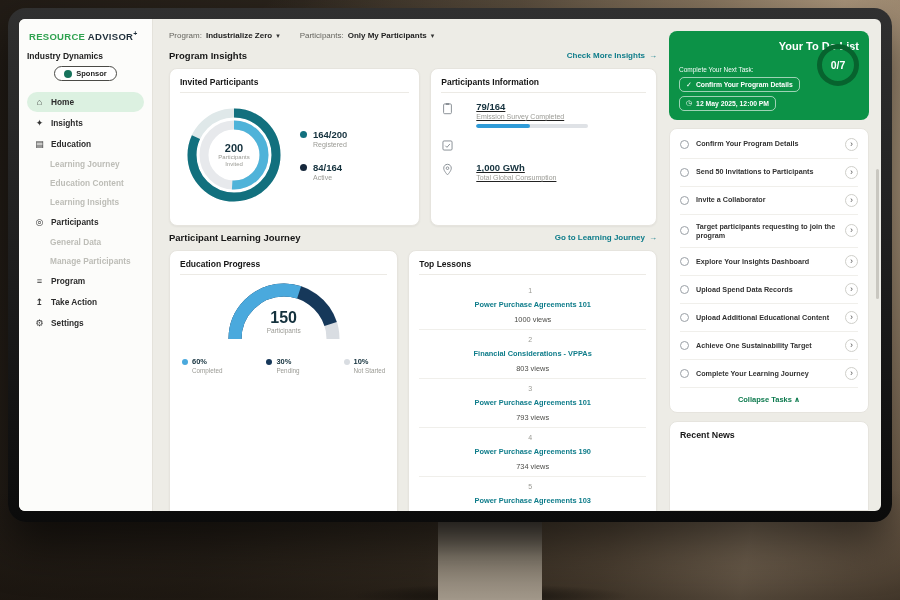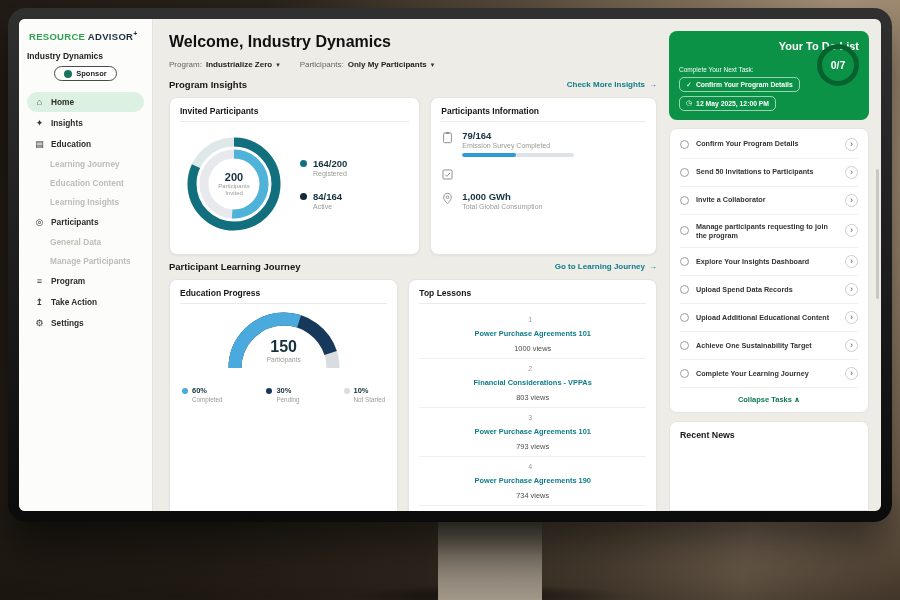--- a/index.html
+++ b/index.html
@@ -72,21 +72,21 @@
     align-items:center; justify-content:center; text-align:center; }
   .dc-big{ font-size:11px; font-weight:bold; color:#14313d; }
   .dc-small{ font-size:6px; color:#9a9a94; width:44px; line-height:1.25; }
   .legend-v{ display:flex; flex-direction:column; gap:14px; }
   .lv-item{ display:flex; gap:6px; }
   .lv-dot{ width:7px; height:7px; border-radius:50%; margin-top:2px; flex:none; }
   .lv-val{ font-weight:bold; font-size:9.5px; color:#14313d; }
   .lv-lab{ font-size:7px; color:#9a9a94; margin-top:1px; }
 
   .card-info{ flex:1; min-height:158px; }
-  .info-row{ display:flex; gap:8px; margin:8px 0 10px; }
+  .info-row{ display:flex; gap:22px; margin:8px 0 10px;text-decoration:underline; }
   .info-ico{ width:13px; height:13px; flex:none; margin-top:1px; }
   .info-val{ font-weight:bold; font-size:9.5px; color:#14313d; }
   .info-lab{ font-size:7px; color:#9a9a94; margin:1px 0 4px; }
   .bar{ width:112px; height:4px; background:#dfe2e6; border-radius:2px; overflow:hidden; }
   .bar-fill{ height:100%; border-radius:2px; background:#2e9bd8; }
 
   .card-gauge{ width:47%; min-height:148px; }
   .gauge-box{ position:relative; width:122px; margin:4px auto 0; }
   .gauge-box svg{ width:122px; height:64px; display:block; }
   .gauge-center{ position:absolute; left:0; right:0; top:28px; text-align:center; }
@@ -194,21 +194,20 @@
             <span>Take Action</span>
           </div>
           <div class="nav-item">
             <span class="nav-ico">⚙</span>
             <span>Settings</span>
           </div>
         </nav>
       </aside>
 
       <main class="main">
-        <h1 class="page-title">Welcome, Industry Dynamics</h1>
 
         <div class="filters">
           <div class="filter">
             <span class="f-label">Program:</span>
             <span class="f-value">Industrialize Zero</span>
             <span class="chev">▾</span>
           </div>
           <div class="filter">
             <span class="f-label">Participants:</span>
             <span class="f-value">Only My Participants</span>
@@ -401,21 +400,21 @@
             <span class="task-label">Send 50 Invitations to Participants</span>
             <span class="task-go">›</span>
           </div>
           <div class="task">
             <span class="task-check"></span>
             <span class="task-label">Invite a Collaborator</span>
             <span class="task-go">›</span>
           </div>
           <div class="task">
             <span class="task-check"></span>
-            <span class="task-label">Manage participants requesting to join the program</span>
+            <span class="task-label">Target participants requesting to join the program</span>
             <span class="task-go">›</span>
           </div>
           <div class="task">
             <span class="task-check"></span>
             <span class="task-label">Explore Your Insights Dashboard</span>
             <span class="task-go">›</span>
           </div>
           <div class="task">
             <span class="task-check"></span>
             <span class="task-label">Upload Spend Data Records</span>

